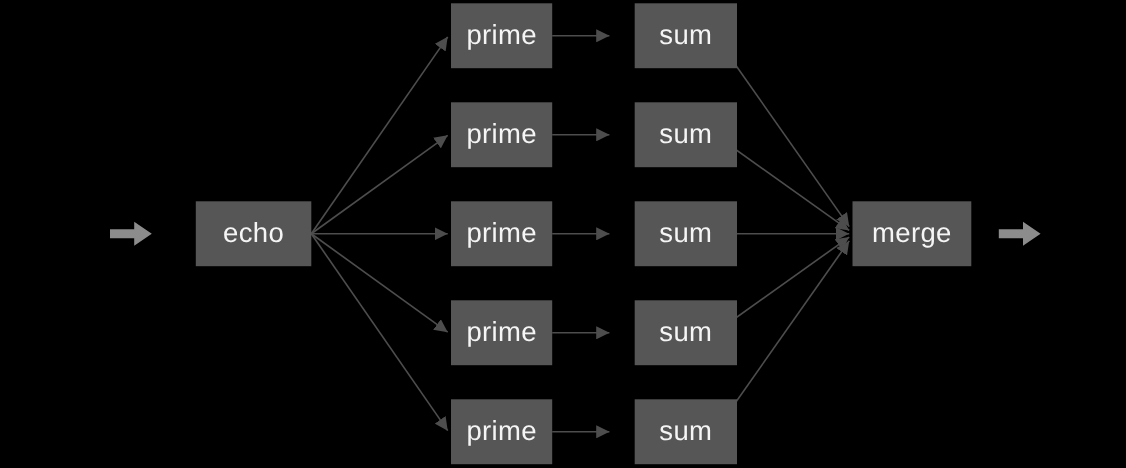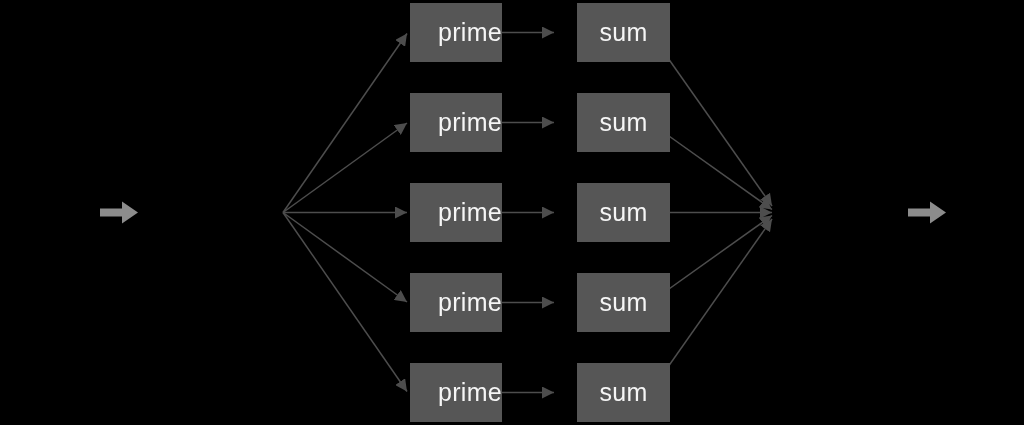--- a/index.html
+++ b/index.html
@@ -35,21 +35,21 @@
     align-items: center;
     justify-content: center;
     font-size: 25px;
     font-weight: 400;
     letter-spacing: 0.3px;
   }
   
   .node-echo  { left: 178px; top: 183px; width: 105px; height: 59px; }
   .node-merge { left: 775px; top: 183px; width: 108px; height: 59px; }
   
-  .node-prime { left: 410px; width: 92px; height: 59px; justify-content: flex-end; }
+  .node-prime { left: 410px; width: 92px; height: 59px; }
   .node-sum   { left: 557px; width: 93px; height: 59px; margin-left: 20px; }
   .row-0 { top: 3px; }
   .row-1 { top: 93px; }
   .row-2 { top: 183px; }
   .row-3 { top: 273px; }
   .row-4 { top: 363px; }
 </style>
 </head>
 <body>
 
@@ -83,20 +83,23 @@
       <line x1="650" y1="122.5" x2="772" y2="209.5" marker-end="url(#arrow)"></line>
       <line x1="650" y1="212.5" x2="772" y2="212.5" marker-end="url(#arrow)"></line>
       <line x1="650" y1="302.5" x2="772" y2="215.5" marker-end="url(#arrow)"></line>
       <line x1="650" y1="392.5" x2="772" y2="219" marker-end="url(#arrow)"></line>
     </g>
 
     <path class="io-arrow" d="M100 208.5 L122 208.5 L122 201.5 L138 212.5 L122 223.5 L122 216.5 L100 216.5 Z"></path>
     <path class="io-arrow" d="M908 208.5 L930 208.5 L930 201.5 L946 212.5 L930 223.5 L930 216.5 L908 216.5 Z"></path>
   </svg>
 
+  <div class="node node-echo">
+    <span>echo</span>
+  </div>
 
   <div class="node node-prime row-0">
     <span>prime</span>
   </div>
   <div class="node node-sum row-0">
     <span>sum</span>
   </div>
 
   <div class="node node-prime row-1">
     <span>prime</span>
@@ -119,14 +122,17 @@
     <span>sum</span>
   </div>
 
   <div class="node node-prime row-4">
     <span>prime</span>
   </div>
   <div class="node node-sum row-4">
     <span>sum</span>
   </div>
 
+  <div class="node node-merge">
+    <span>merge</span>
+  </div>
 
 </div>
 
 </body></html>

